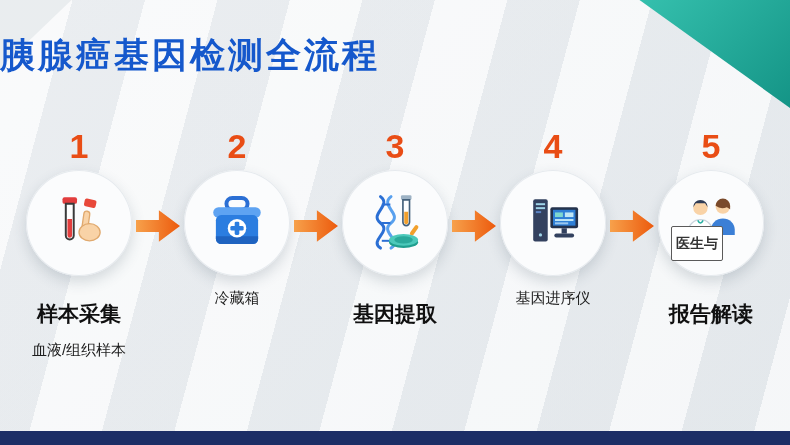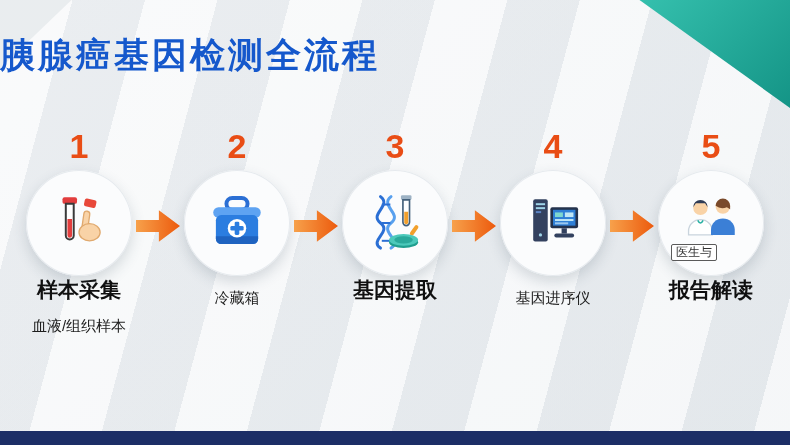--- a/index.html
+++ b/index.html
@@ -45,39 +45,40 @@
     height:44px; line-height:40px;
   }
   .step-circle {
     position:relative;
     width:106px; height:106px; border-radius:50%;
     background:#fbfcfd;
     box-shadow:0 6px 14px rgba(50,70,90,.18), inset 0 0 0 1px #e6eaee;
     display:flex; align-items:center; justify-content:center;
   }
   .step-label {
+    margin-top:24px;
     font-size:21px; font-weight:800; color:#101010;
   }
   .step-sublabel {
     margin-top:13px; height:18px;
     font-size:15px; font-weight:500; color:#1d1d1d;
   }
   .arrow {
     position:absolute; top:83px;
     width:44px; height:34px;
     background:linear-gradient(90deg,#f7a14b,#ec5a0d);
     clip-path:polygon(0 32%, 52% 32%, 52% 4%, 100% 50%, 52% 96%, 52% 68%, 0 68%);
   }
   .arrow-1 { left:136px; } .arrow-2 { left:294px; }
   .arrow-3 { left:452px; } .arrow-4 { left:610px; }
   .placard {
     position:absolute; bottom:15px; left:13px;
     background:#ffffff; border:1px solid #5a5a5a; border-radius:2px;
-    font-size:12px; font-weight:400; color:#333;
-    padding:1px 4px; line-height:13px; white-space:nowrap;
+    font-size:14px; font-weight:700; color:#333;
+    padding:10px 4px; line-height:13px; white-space:nowrap;
   }
   .icon-svg { display:block; }
 </style>
 </head>
 <body>
 
 <div class="page">
 
   <div class="corner-left"></div>
   <div class="corner-right"></div>

